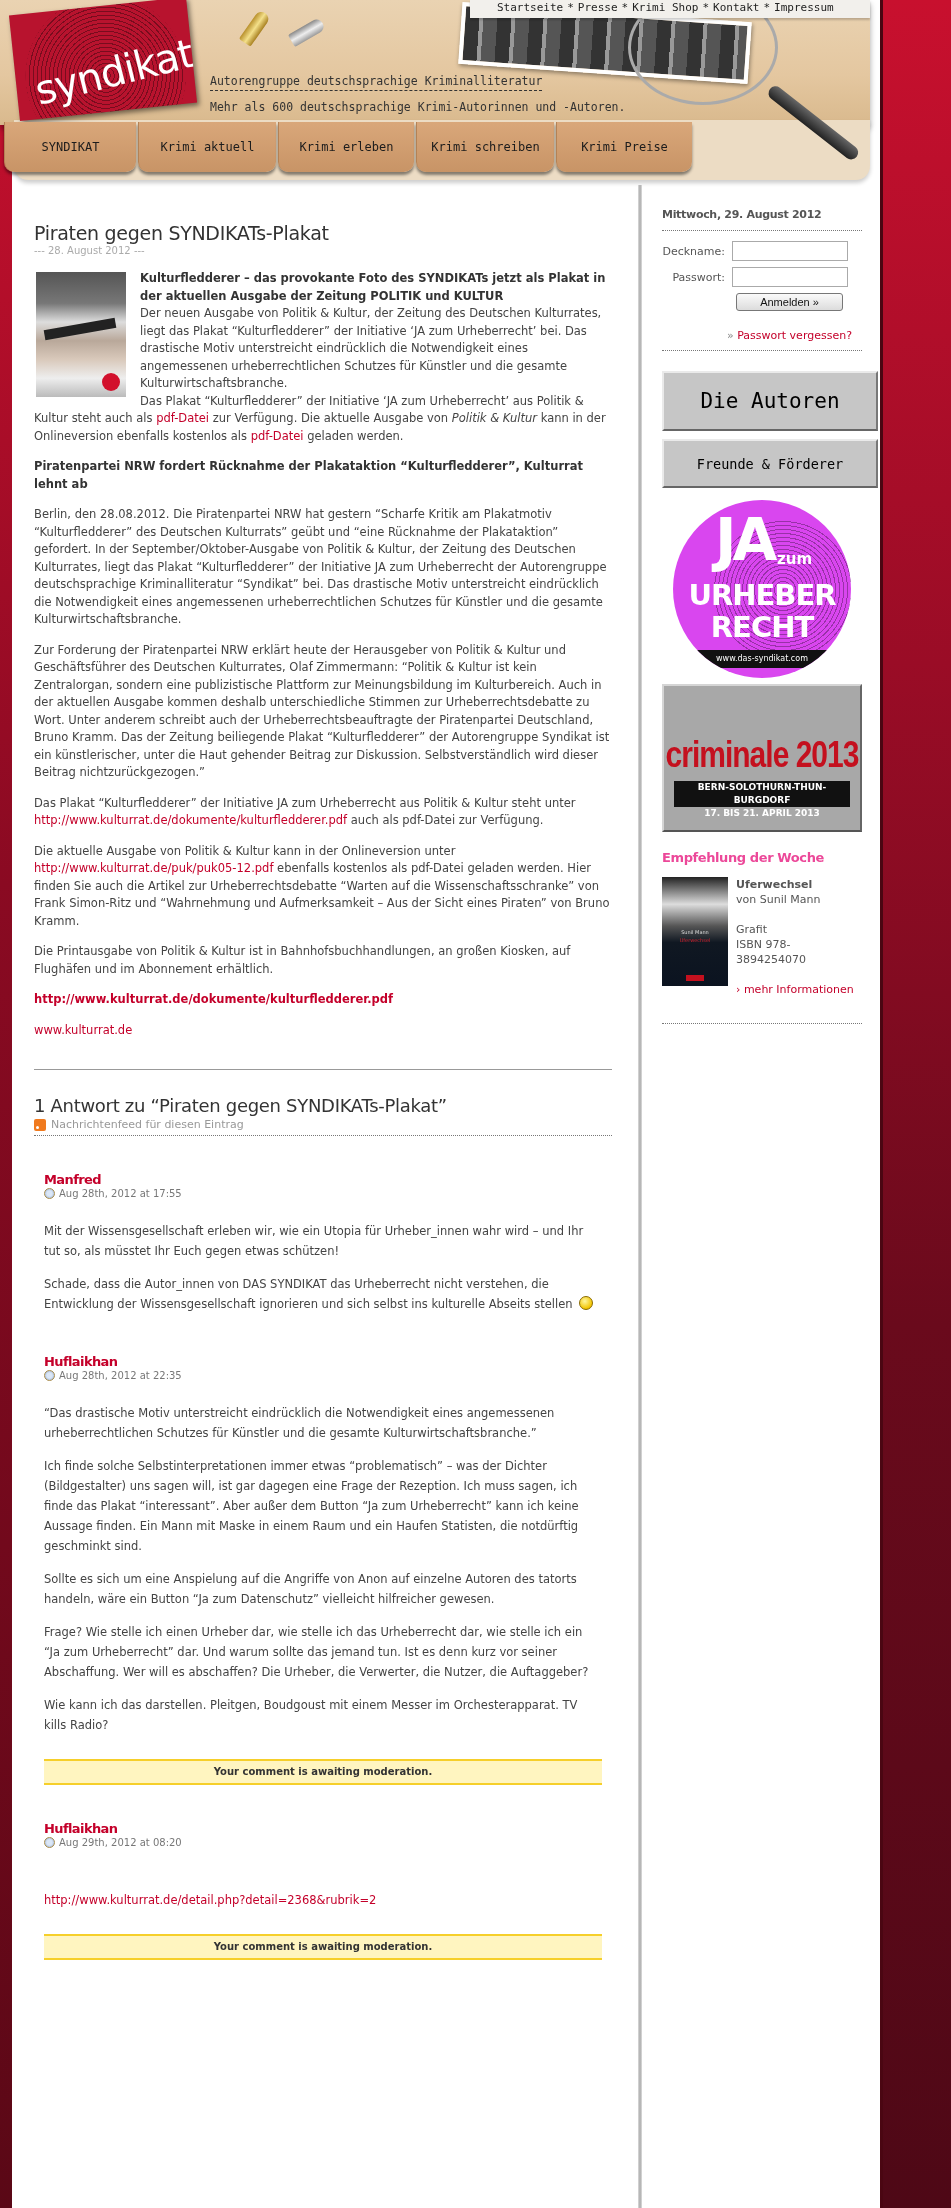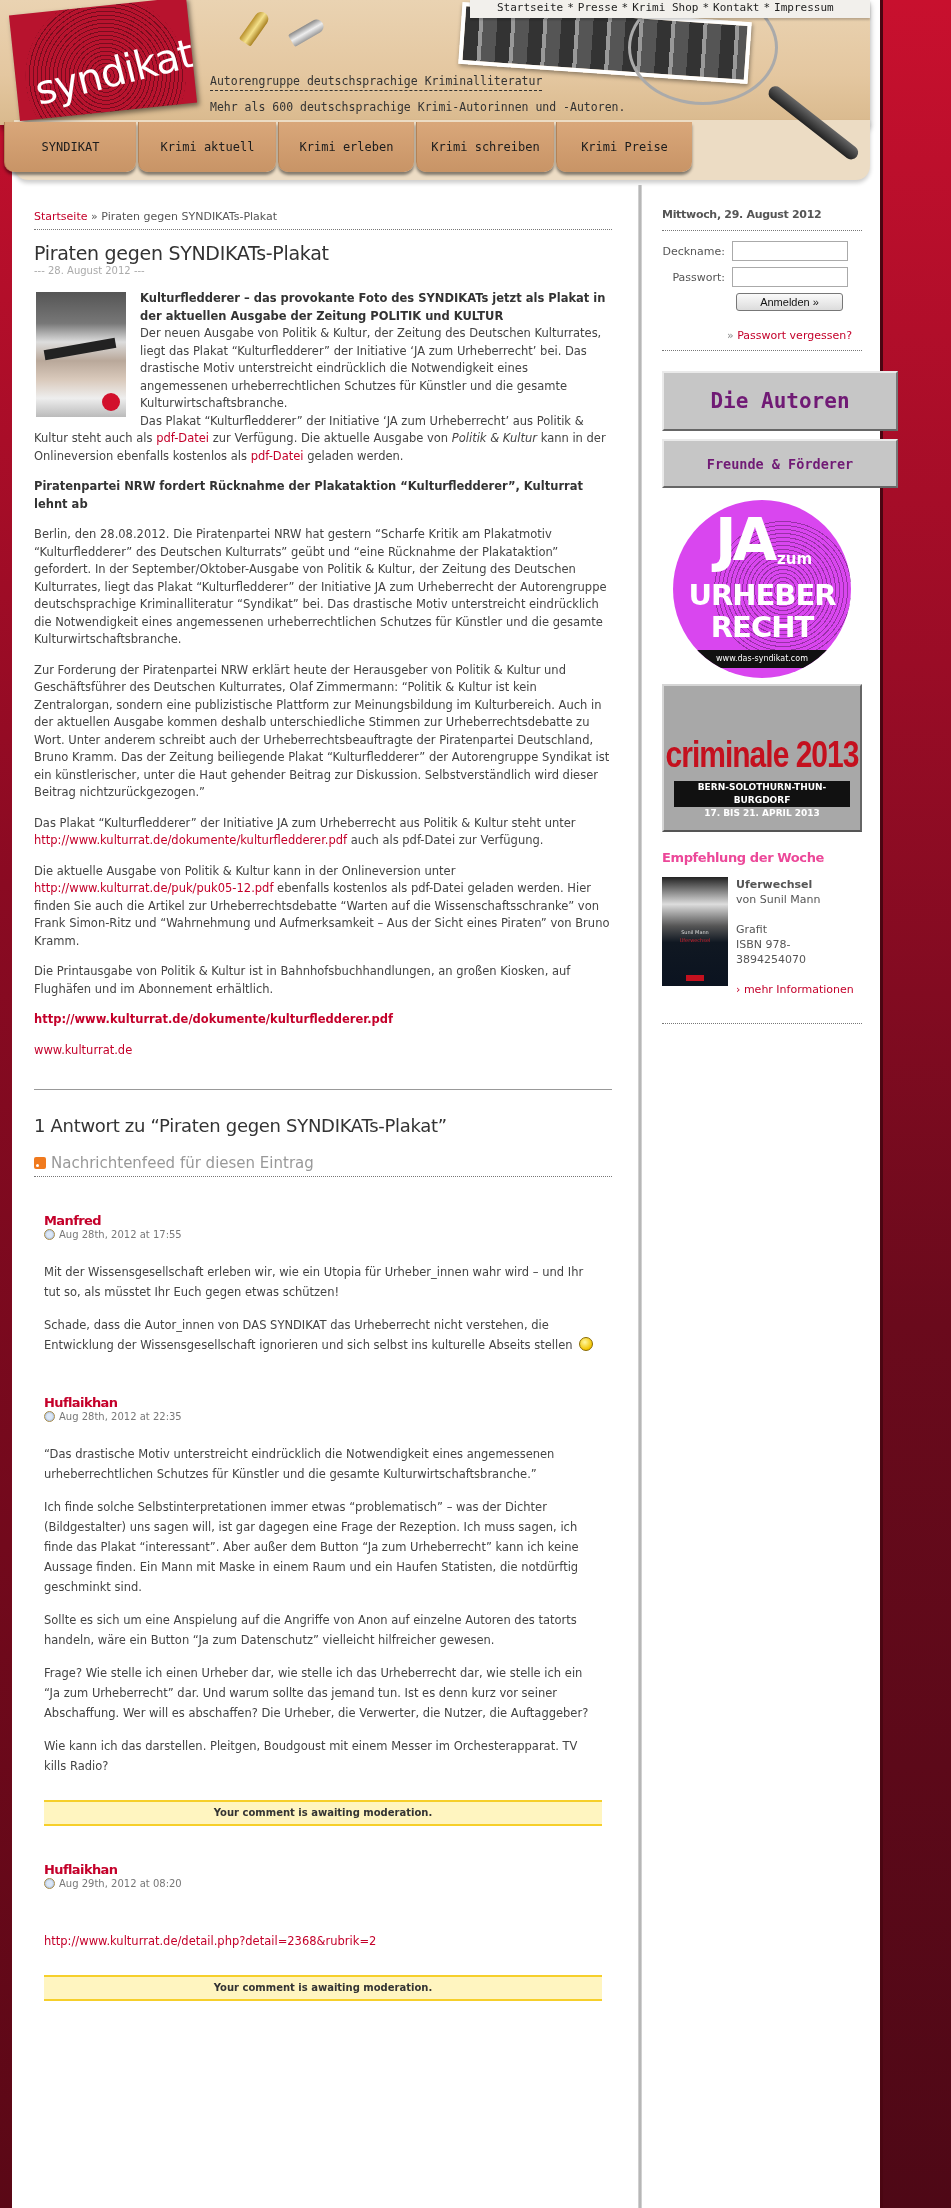--- a/index.html
+++ b/index.html
@@ -117,21 +117,21 @@
     background: linear-gradient(180deg, #555 0%, #777 25%, #ddd 40%, #b9a89a 55%, #d9c9bb 70%, #eee 85%, #bbb 100%);
     position: relative;
   }
   .thumb::after {
     content: ""; position: absolute; right: 6px; bottom: 6px; width: 18px; height: 18px; border-radius: 50%; background: #d2102c;
   }
   .thumb .strip { position: absolute; left: 8px; top: 52px; width: 72px; height: 10px; background: #222; transform: rotate(-10deg); }
   .boldlink { font-weight: bold; color: #c4002a; }
   .hr { border-top: 1px solid #999; margin: 30px 0 0 0; }
   h2.comments-title { font-weight: normal; font-size: 18px; color: #333; margin-top: 25px; letter-spacing: -0.3px; }
-  .feedline { font-size: 15px; color: #999; display: flex; align-items: center; gap: 5px; padding-bottom: 4px; border-bottom: 1px dotted #777; margin-top: 18px; }
+  .feedline { font-size: 11px; color: #999; display: flex; align-items: center; gap: 5px; padding-bottom: 4px; border-bottom: 1px dotted #777; margin-top: 2px; }
   .rss { width: 12px; height: 12px; background: #f07a1e; border-radius: 2px; position: relative; }
   .rss::after { content: ""; position: absolute; left: 2px; bottom: 2px; width: 3px; height: 3px; background: #fff; border-radius: 50%; }
   .comment { margin: 0 10px; }
   .c-author { font-family: "DejaVu Sans", sans-serif; font-weight: bold; font-size: 13px; color: #c4002a; letter-spacing: -0.6px; }
   .c-date { font-size: 10px; color: #777; display: flex; align-items: center; gap: 4px; margin-top: 1px; }
   .clock { width: 11px; height: 11px; border-radius: 50%; border: 1px solid #a88b4a; background: radial-gradient(circle, #dbe7f7 40%, #8ea8cf 100%); }
   .c-body { margin-top: 22px; font-size: 11.5px; line-height: 20px; color: #444; }
   .c-body p { margin-bottom: 13px; }
   .smiley { display: inline-block; width: 14px; height: 14px; border-radius: 50%; background: radial-gradient(circle at 40% 35%, #fff7a0, #f2c400 70%, #b98c00); border: 1px solid #8a6a00; vertical-align: -2px; margin-left: 6px; }
   .moderation {
@@ -151,24 +151,24 @@
   .login-row label { width: 70px; text-align: right; font-size: 11px; color: #555; padding-right: 7px; }
   .login-row input { width: 116px; height: 20px; border: 1px solid #aaa; }
   .login-btn {
     margin-left: 74px; width: 107px; height: 18px; font-size: 11px; font-family: "Liberation Sans", sans-serif;
     background: linear-gradient(180deg, #fafafa, #dcdcdc); border: 1px solid #777; border-radius: 3px; color: #111;
   }
   .forgot { text-align: right; font-size: 11px; margin-top: 18px; padding-right: 10px; padding-bottom: 8px; border-bottom: 1px dotted #777; color: #888; }
   .forgot a { color: #c4002a; }
   .graybtn {
     display: flex; align-items: center; justify-content: center;
-    width: 236px; background: #c6c6c6; margin-top: 14px;
+    width: 216px; background: #c6c6c6; margin-top: 14px;
     border-top: 2px solid #eaeaea; border-left: 2px solid #eaeaea;
     border-right: 2px solid #777; border-bottom: 2px solid #666;
-    font-family: "DejaVu Sans Mono", monospace; font-weight: bold; color: #701a75;
+    font-family: "DejaVu Sans Mono", monospace; font-weight: normal; color: #000000;
   }
   .graybtn.big { height: 60px; font-size: 21px; margin-top: 20px; }
   .graybtn.small { height: 49px; font-size: 13.5px; margin-top: 8px; }
   .ja-badge {
     width: 178px; height: 178px; border-radius: 50%; background: #d946ef; margin: 12px auto 0 auto;
     position: relative; overflow: hidden; color: #fff; text-align: center;
     font-family: "DejaVu Sans", sans-serif; font-weight: bold;
   }
   .ja-badge::before { content: ""; position: absolute; left: 40px; top: 20px; width: 140px; height: 140px; border-radius: 50%; background: repeating-radial-gradient(circle, rgba(0,0,0,0.3) 0 1px, transparent 1px 4px); }
   .ja-big { position: absolute; left: 42px; top: 6px; font-size: 58px; letter-spacing: -4px; }
@@ -220,25 +220,20 @@
   <div class="tabs">
     <a class="tab" style="left:4px;width:132px;">SYNDIKAT</a>
     <a class="tab" style="left:138px;width:138px;">Krimi aktuell</a>
     <a class="tab" style="left:278px;width:136px;">Krimi erleben</a>
     <a class="tab" style="left:416px;width:138px;">Krimi schreiben</a>
     <a class="tab" style="left:556px;width:136px;">Krimi Preise</a>
   </div>
 </div>
 
 <div class="main">
-  <div class="breadcrumb">
-    <a>Startseite</a>
-    <span>»</span>
-    <span>Piraten gegen SYNDIKATs-Plakat</span>
-  </div>
   <h1 class="title">Piraten gegen SYNDIKATs-Plakat</h1>
   <div class="postdate">--- 28. August 2012 ---</div>
 
   <div class="article">
     <p>
       <span class="thumb">
           <span class="strip"></span>
         </span>
       <b>Kulturfledderer – das provokante Foto des SYNDIKATs jetzt als Plakat in der aktuellen Ausgabe der Zeitung POLITIK und KULTUR</b><br>
       <span>Der neuen Ausgabe von Politik &amp; Kultur, der Zeitung des Deutschen Kulturrates, liegt das Plakat “Kulturfledderer” der Initiative ‘JA zum Urheberrecht’ bei. Das drastische Motiv unterstreicht eindrücklich die Notwendigkeit eines angemessenen urheberrechtlichen Schutzes für Künstler und die gesamte Kulturwirtschaftsbranche.</span><br>

